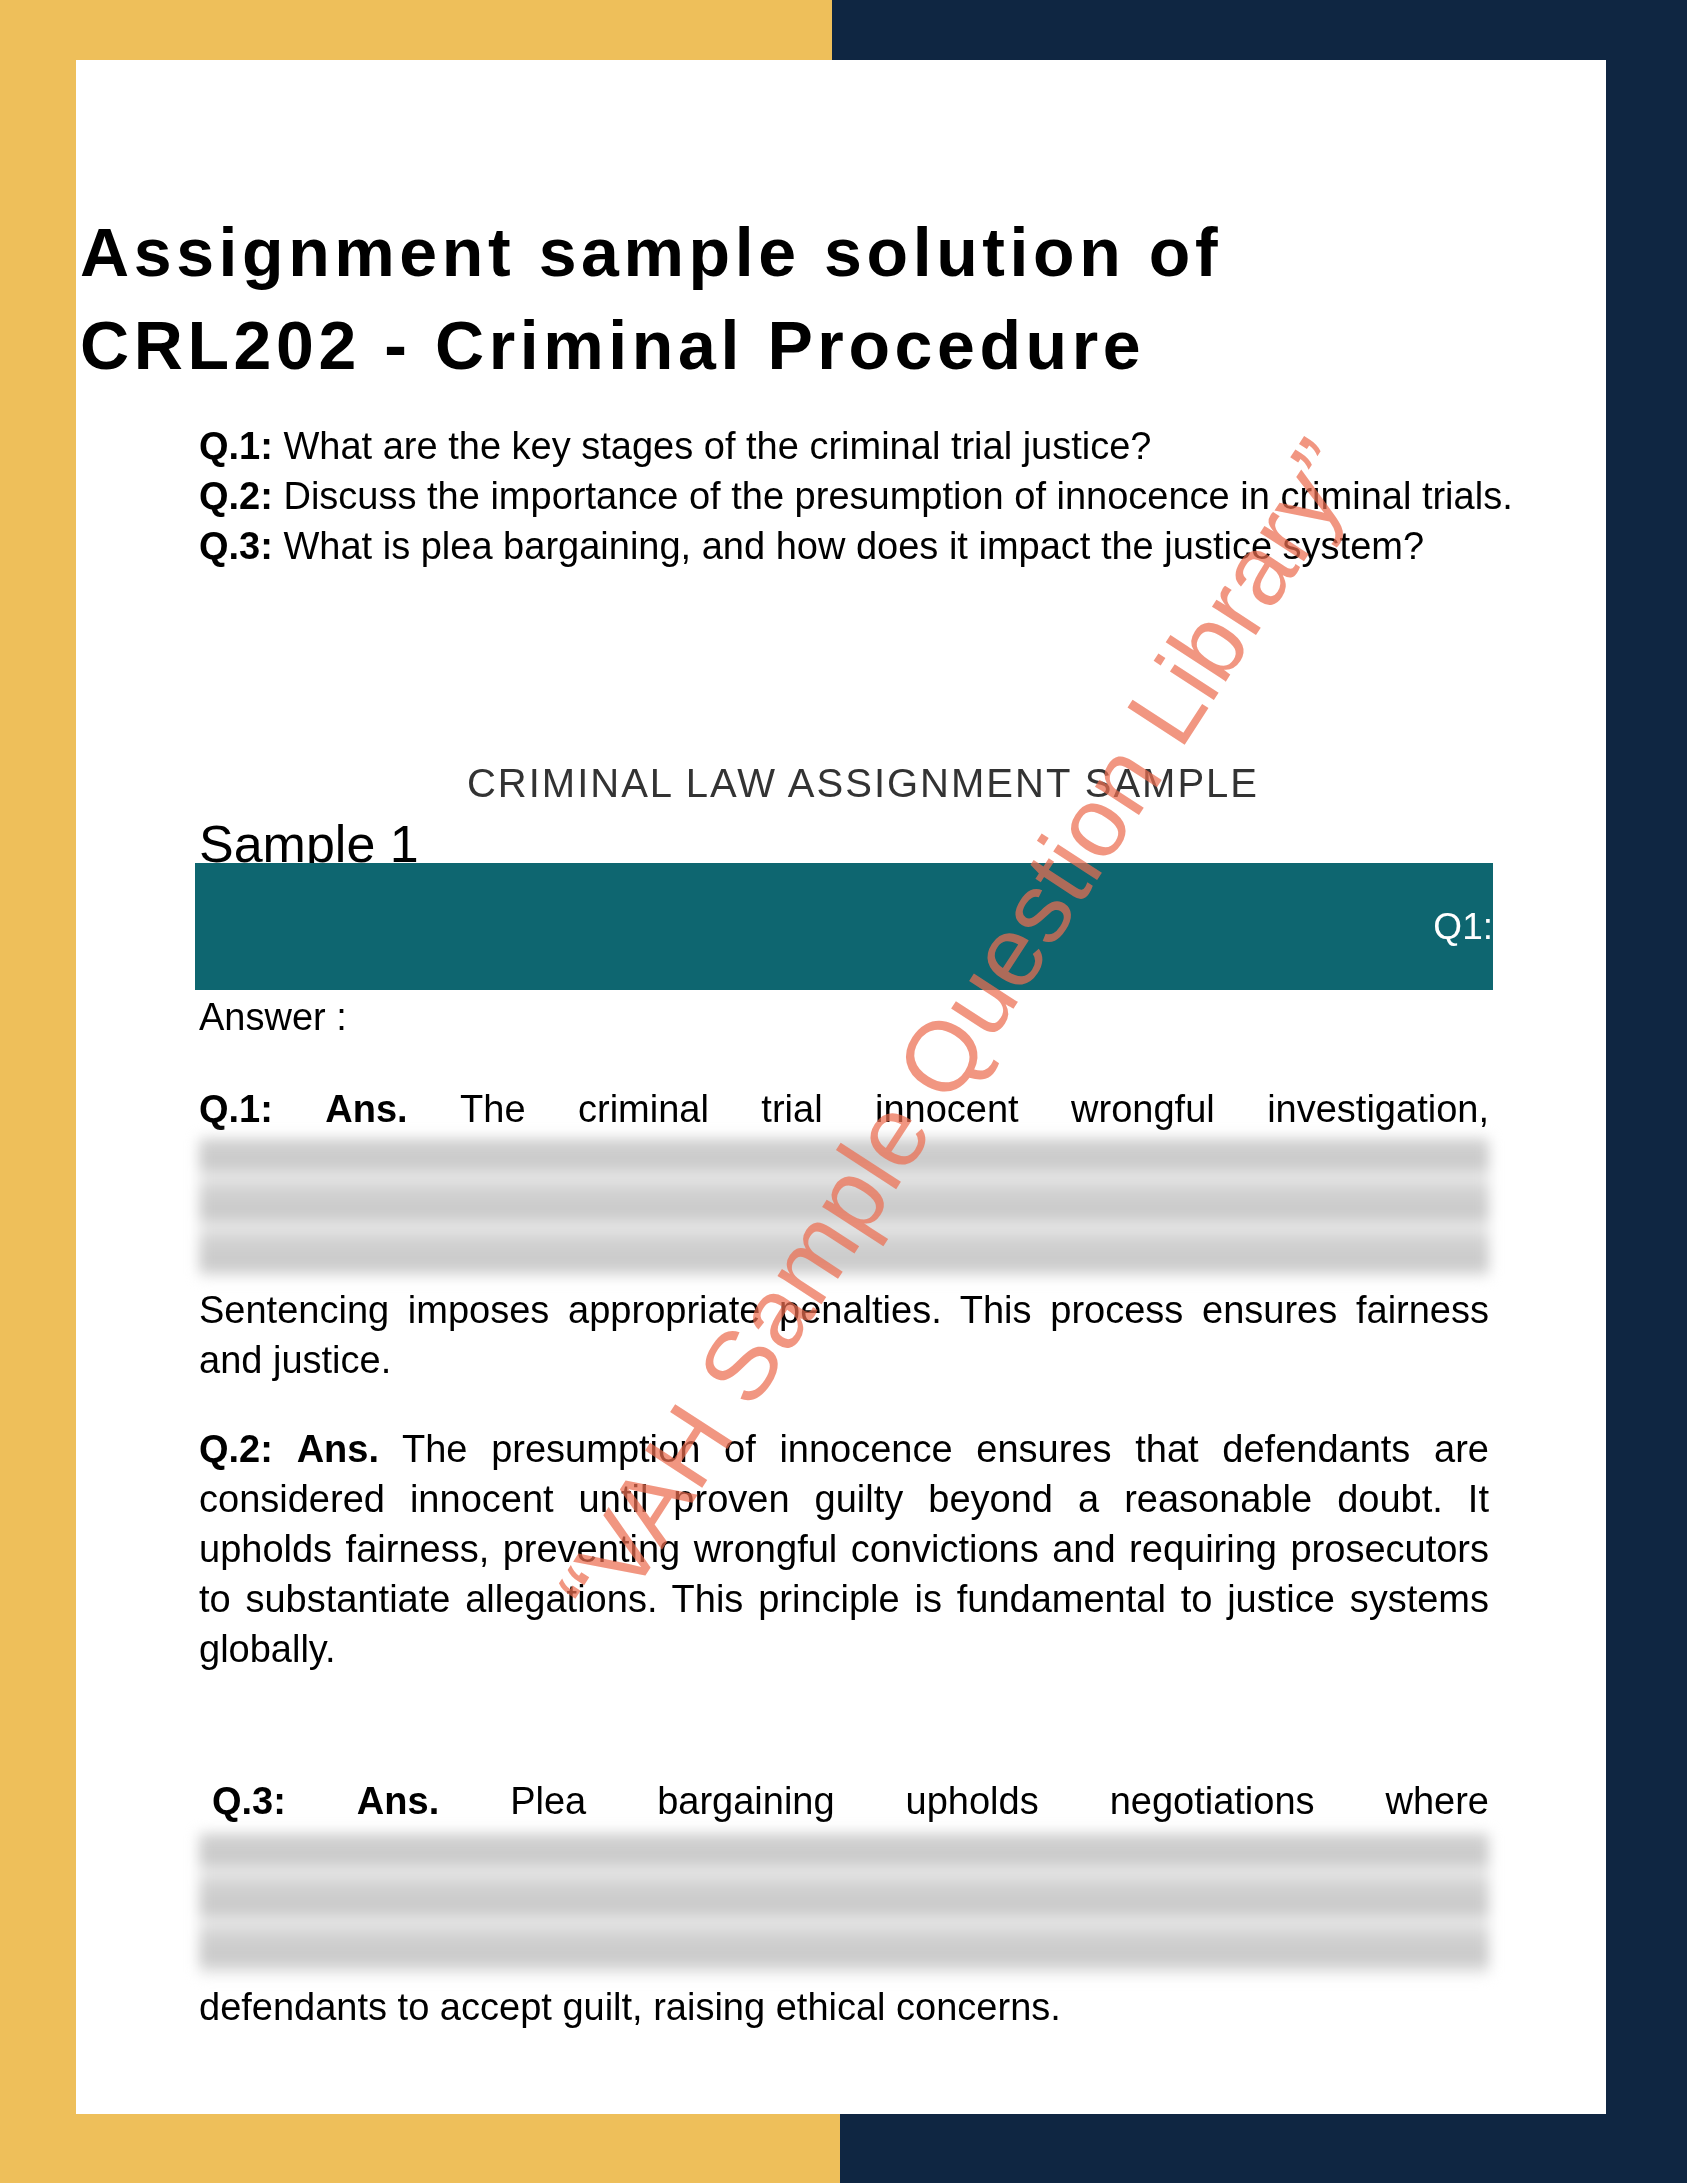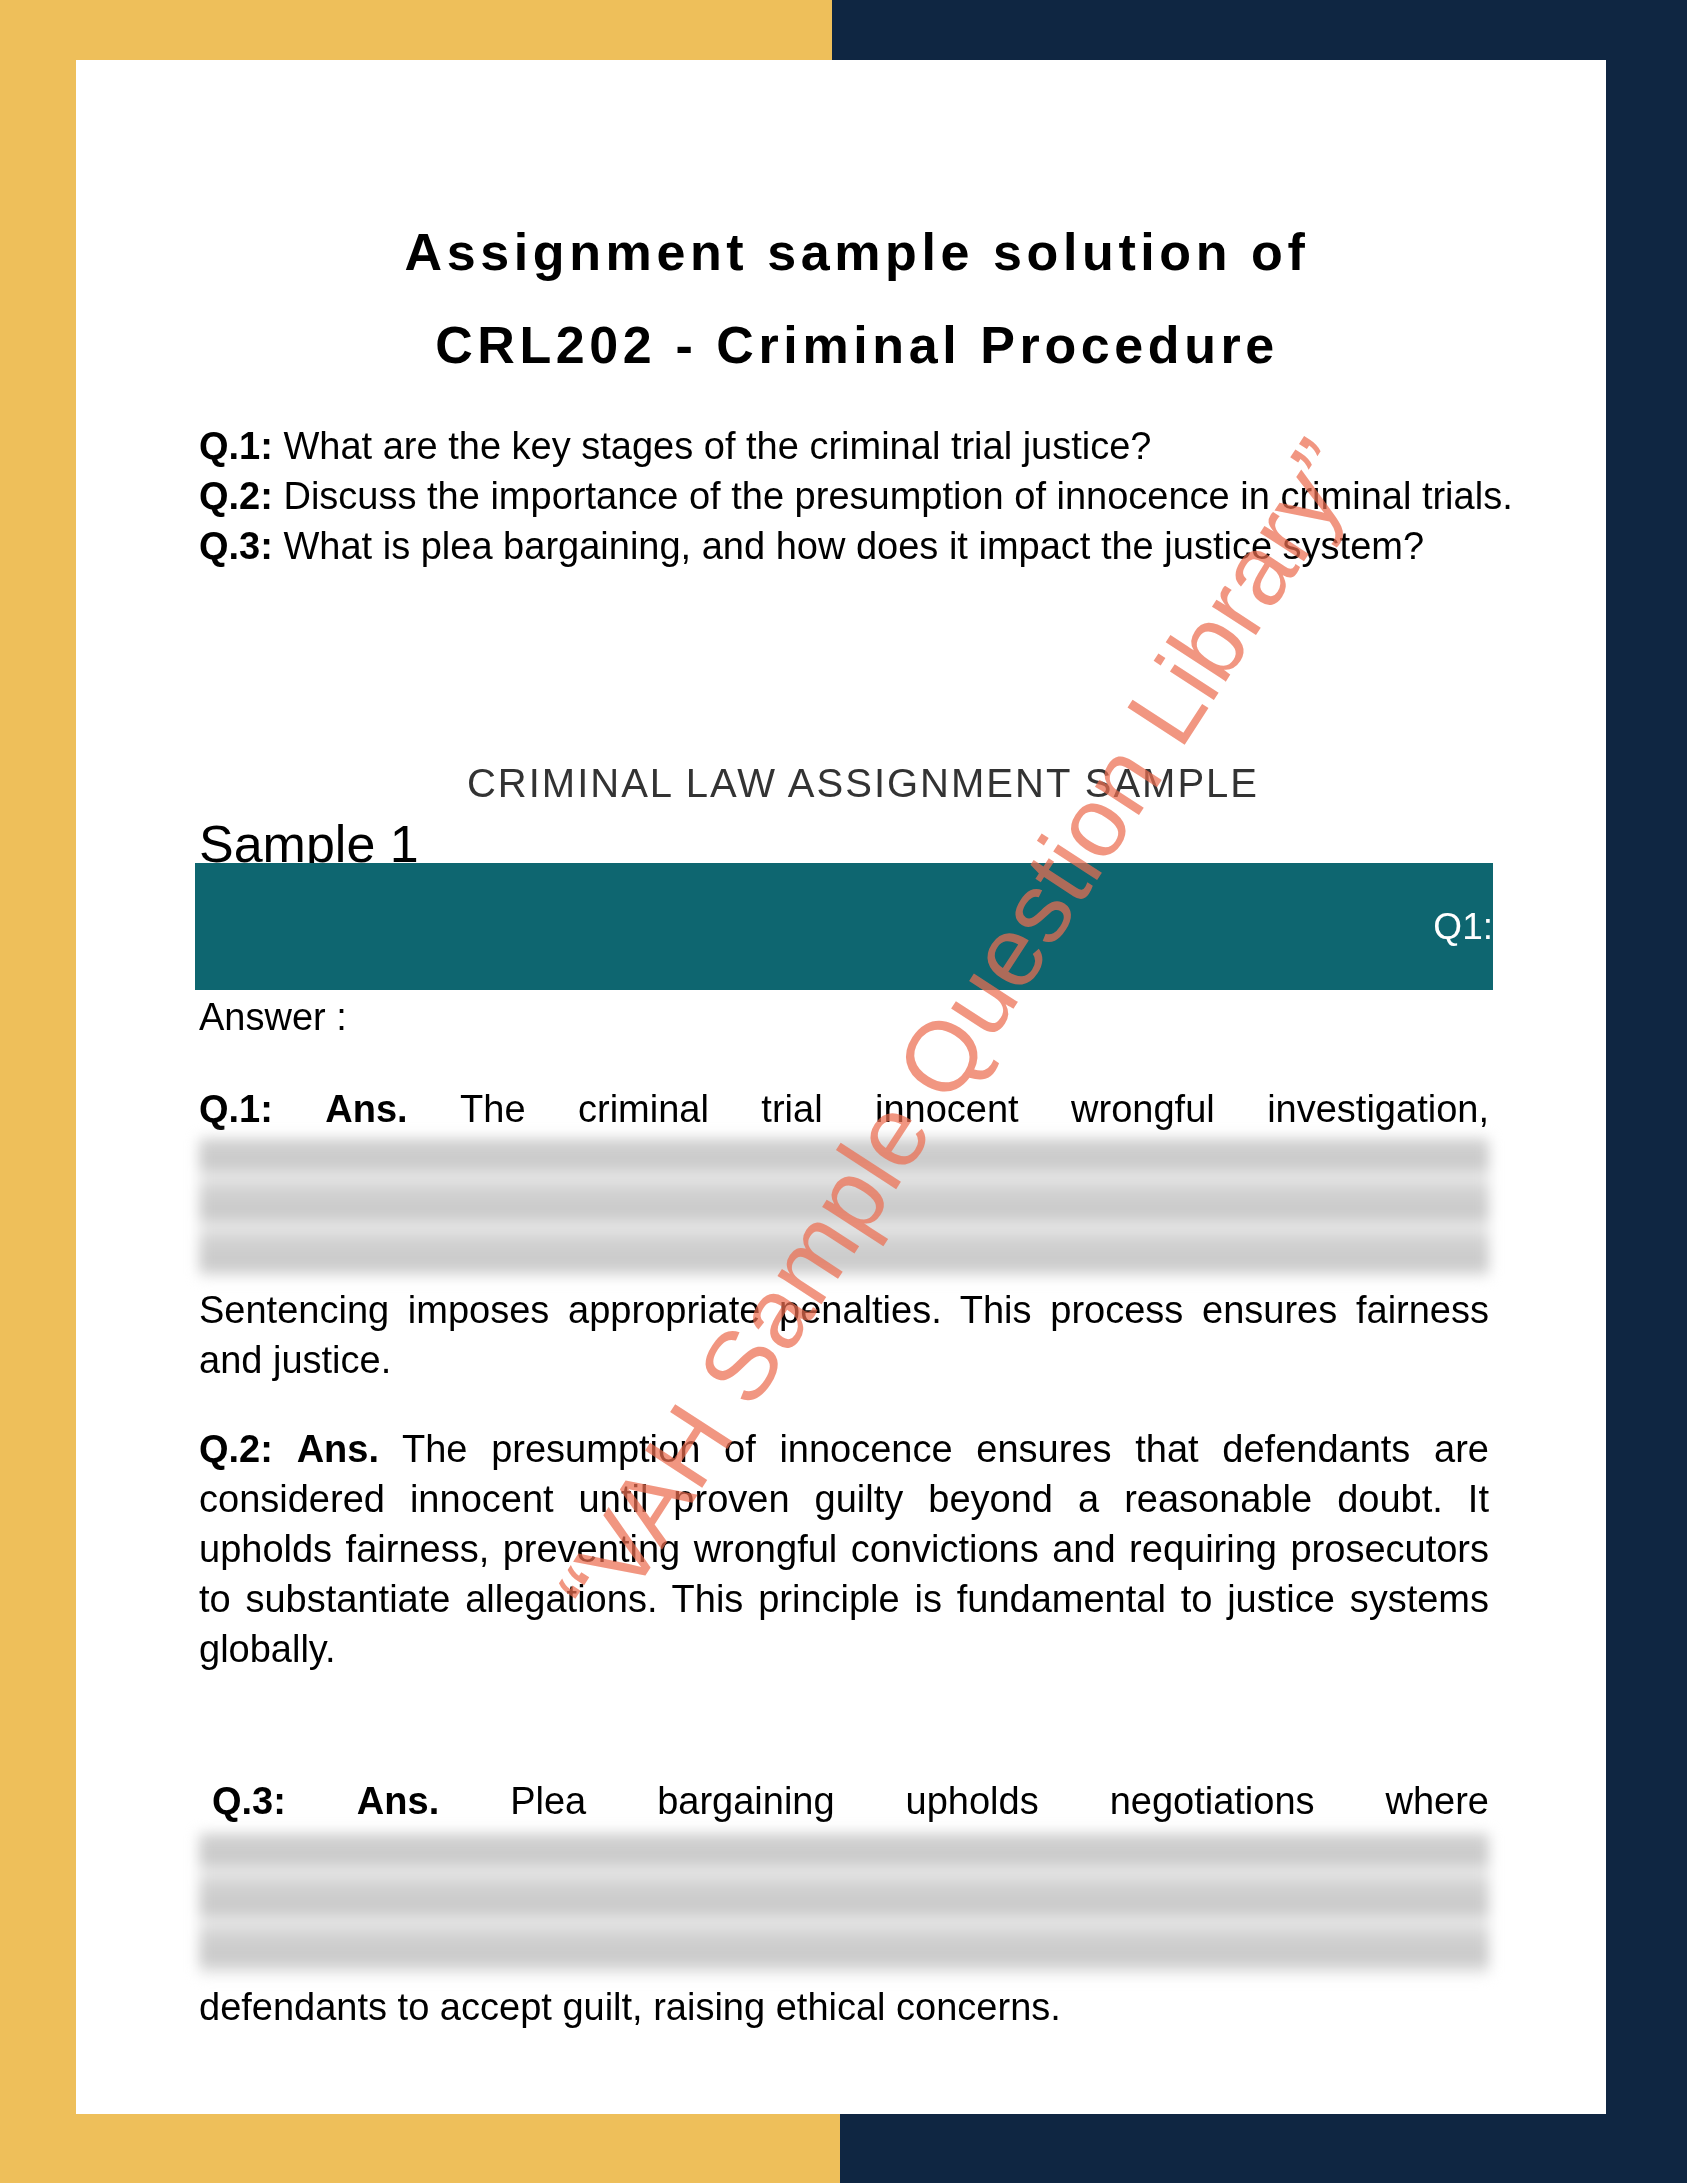--- a/index.html
+++ b/index.html
@@ -1,21 +1,21 @@
 <!DOCTYPE html>
 <html style="font-size:10.6px"><head>
 <meta charset="utf-8">
 <style>
   html, body { margin:0; padding:0; }
   body { width:1687px; height:2183px; position:relative; overflow:hidden; background:#ffffff; font-family:"Liberation Sans", sans-serif; }
   .band { position:absolute; }
   .gold { background:#eebf5a; }
   .navy { background:#0f2642; }
   .page { position:absolute; left:76px; top:60px; width:1530px; height:2054px; background:#ffffff; }
-  .title { position:absolute; left:16px; width:100%; top:146px; text-align:center; font-weight:bold; font-size:52px; line-height:93px; letter-spacing:4.6px; color:#000; }
+  .title { position:absolute; left:4px; width:100%; top:146px; text-align:left; font-weight:bold; font-size:68px; line-height:93px; letter-spacing:4.6px; color:#000; }
   .questions { position:absolute; left:123px; top:361px; width:1317px; font-size:38px; line-height:50px; color:#000; }
   .questions b { font-weight:bold; }
   .section-heading { position:absolute; left:0; width:100%; top:701px; text-align:center; font-size:40px; letter-spacing:2px; color:#333;padding-left:22px; }
   .sample-label { position:absolute; left:123px; top:754px; font-size:52px; color:#000; }
   .q-banner { position:absolute; left:119px; top:803px; width:1298px; height:127px; background:#0e6670; color:#ffffff; display:flex; align-items:center; justify-content:flex-end; font-size:37px; }
   .answer-label { position:absolute; left:123px; top:936px; font-size:38px; color:#000; }
   .ans { position:absolute; left:123px; width:1290px; font-size:38px; line-height:50px; color:#000; text-align:justify; }
   .ans b { font-weight:bold; }
   .justify-line { display:flex; justify-content:space-between; }
   .blur { position:absolute; left:123px; width:1290px; background:repeating-linear-gradient(180deg, #d4d4d4 0px, #c8c8c8 26.5px, #eeeeee 40px, #d0d0d0 50px); filter:blur(6.6px); border-radius:4px; }

